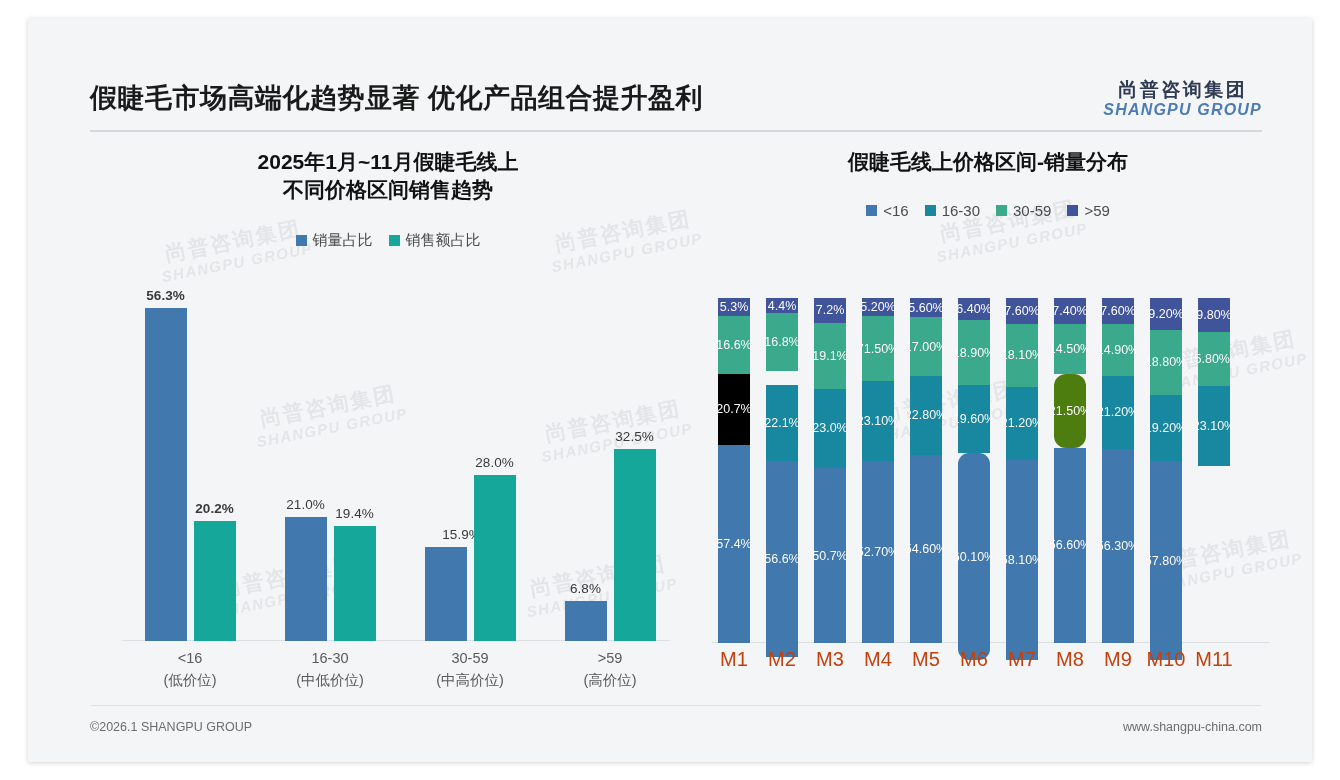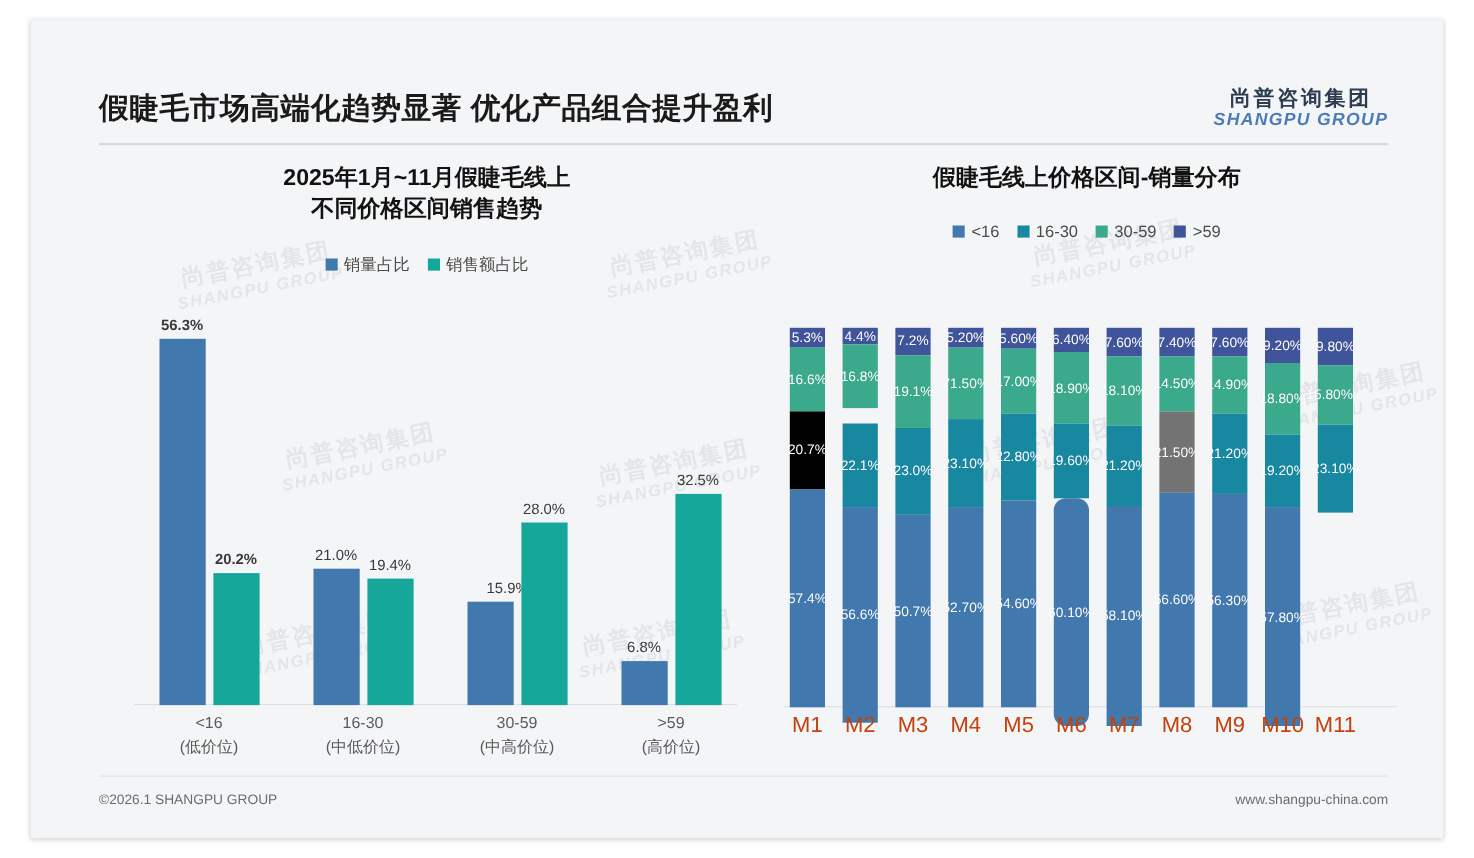--- a/index.html
+++ b/index.html
@@ -402,21 +402,21 @@
             <span>58.10%</span>
           </div>
         </div>
         <div class="sbar" style="left: 342px;">
           <div class="seg" style="flex: 0 0 7.4%; background: rgb(64, 84, 155);">
             <span>7.40%</span>
           </div>
           <div class="seg" style="flex: 0 0 14.5%; background: rgb(58, 169, 140);">
             <span>14.50%</span>
           </div>
-          <div class="seg" style="flex: 0 0 21.5%; background: #737373;">
+          <div class="seg" style="flex: 0 0 21.5%; background: #4d7c0f; border-radius: 12px;">
             <span>21.50%</span>
           </div>
           <div class="seg" style="flex: 0 0 56.6%; background: rgb(65, 120, 174);">
             <span>56.60%</span>
           </div>
         </div>
         <div class="sbar" style="left: 390px;">
           <div class="seg" style="flex: 0 0 7.6%; background: rgb(64, 84, 155);">
             <span>7.60%</span>
           </div>

